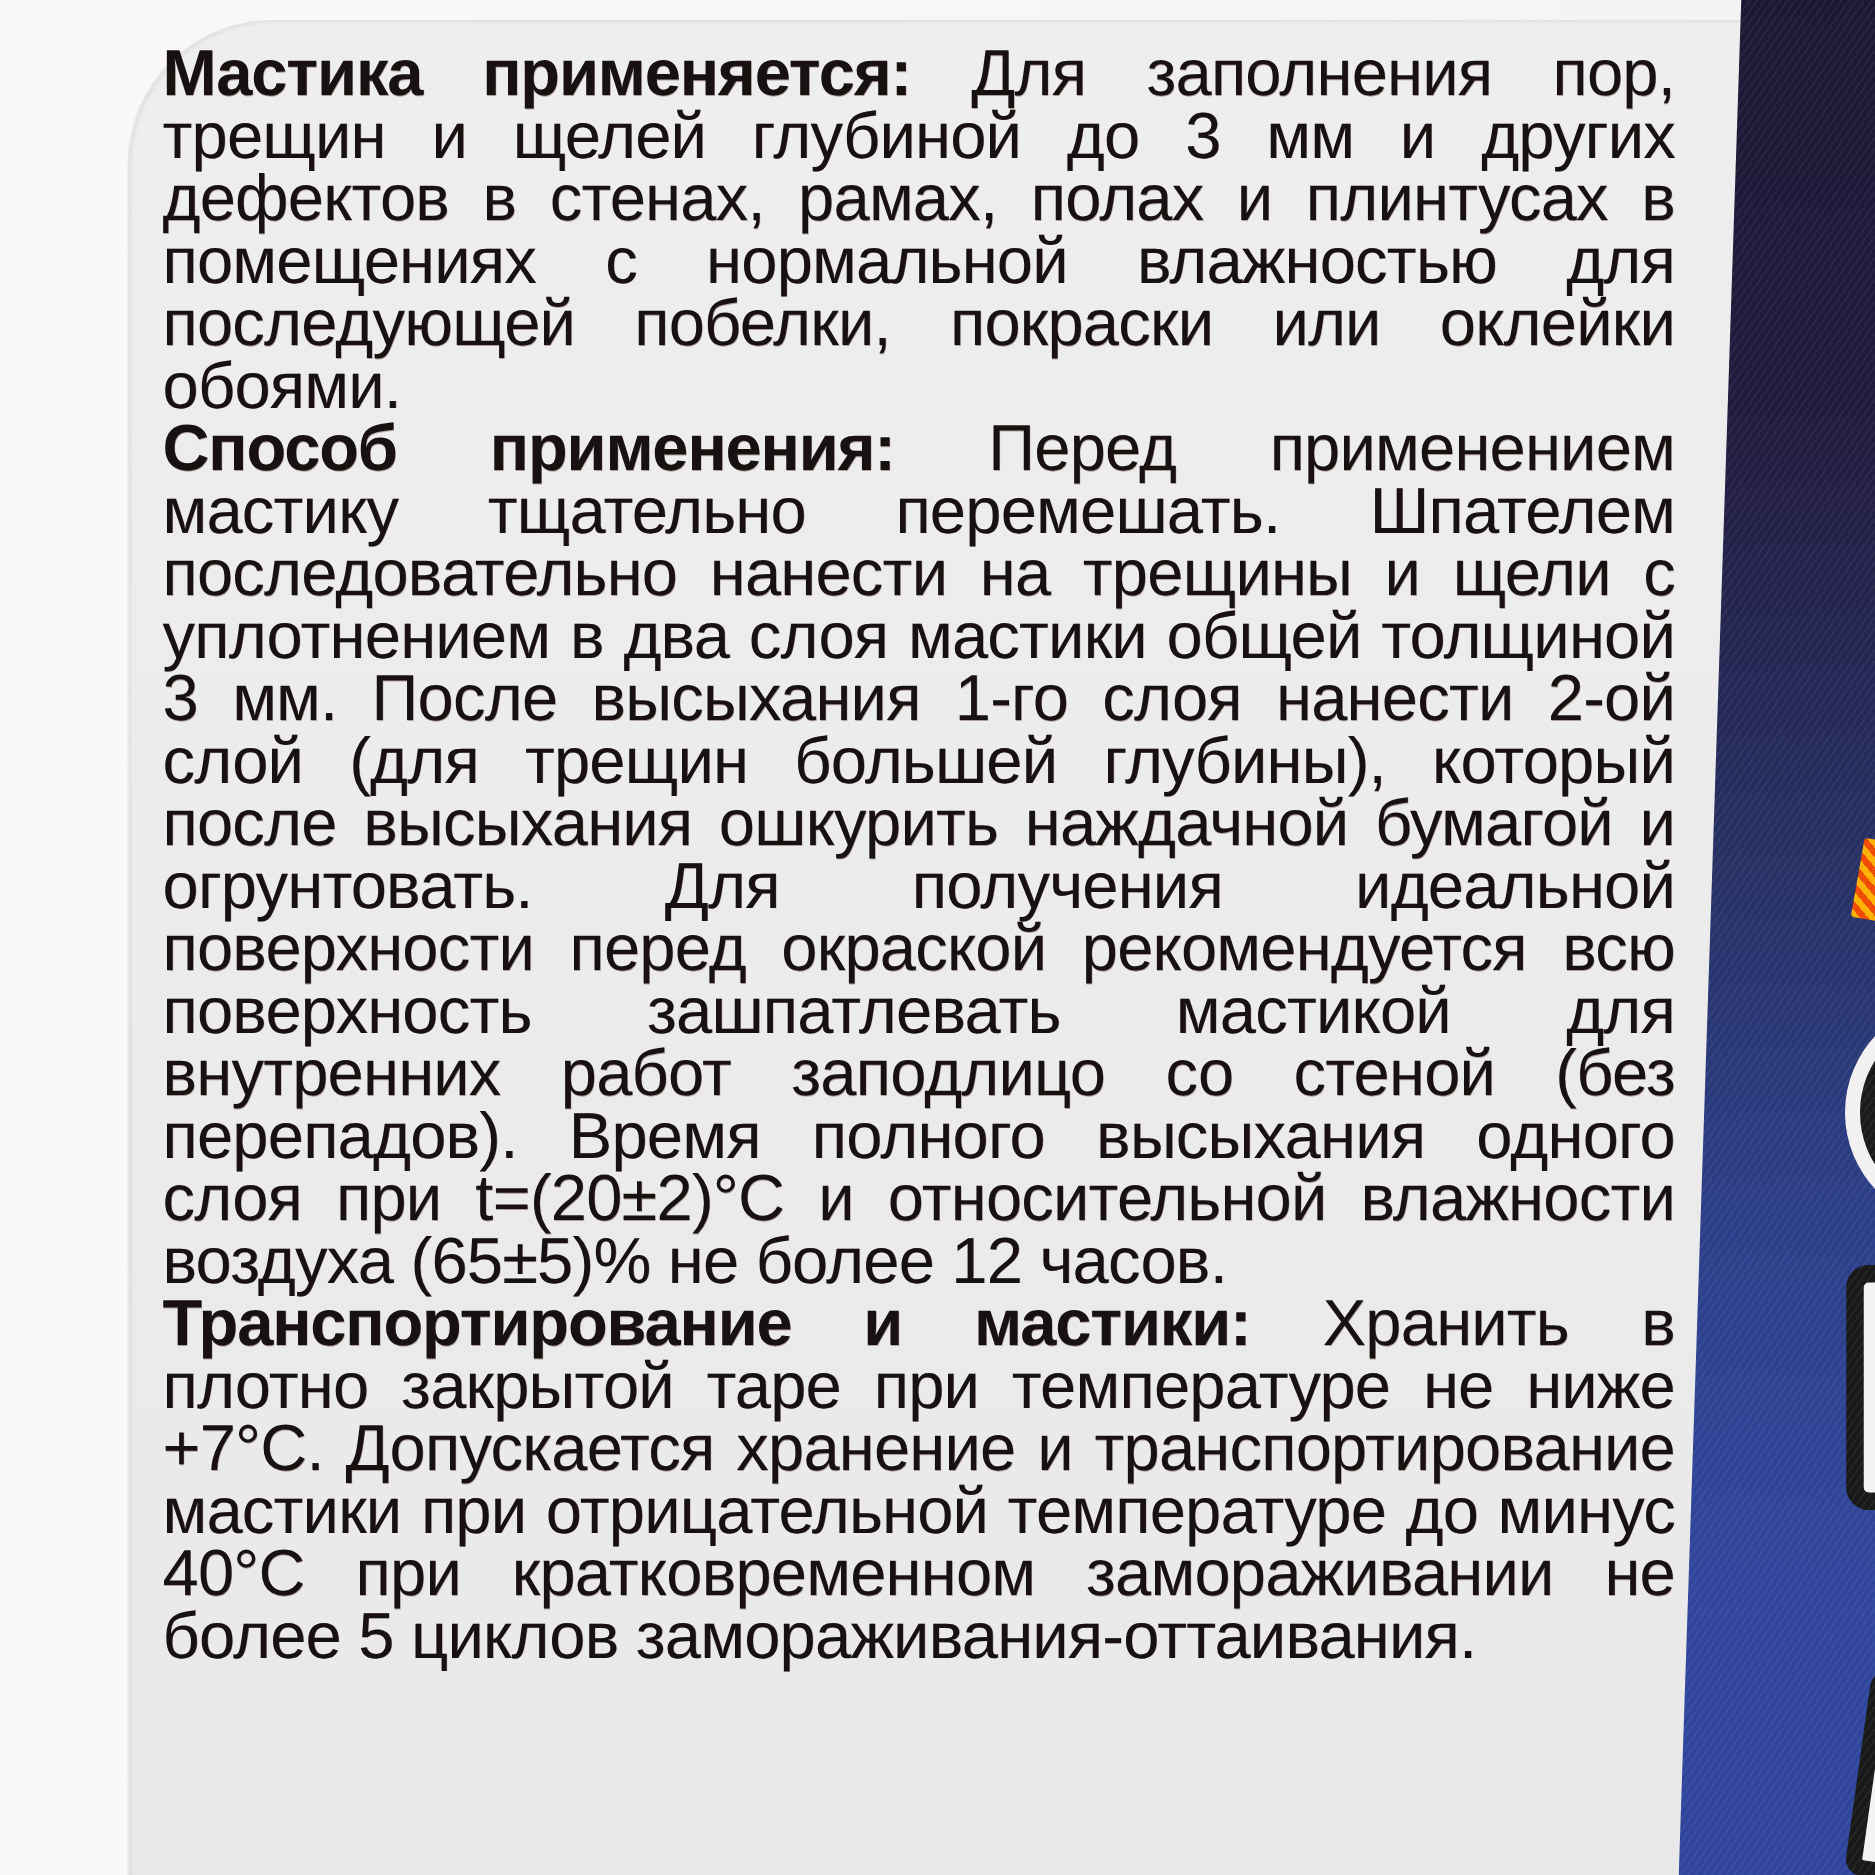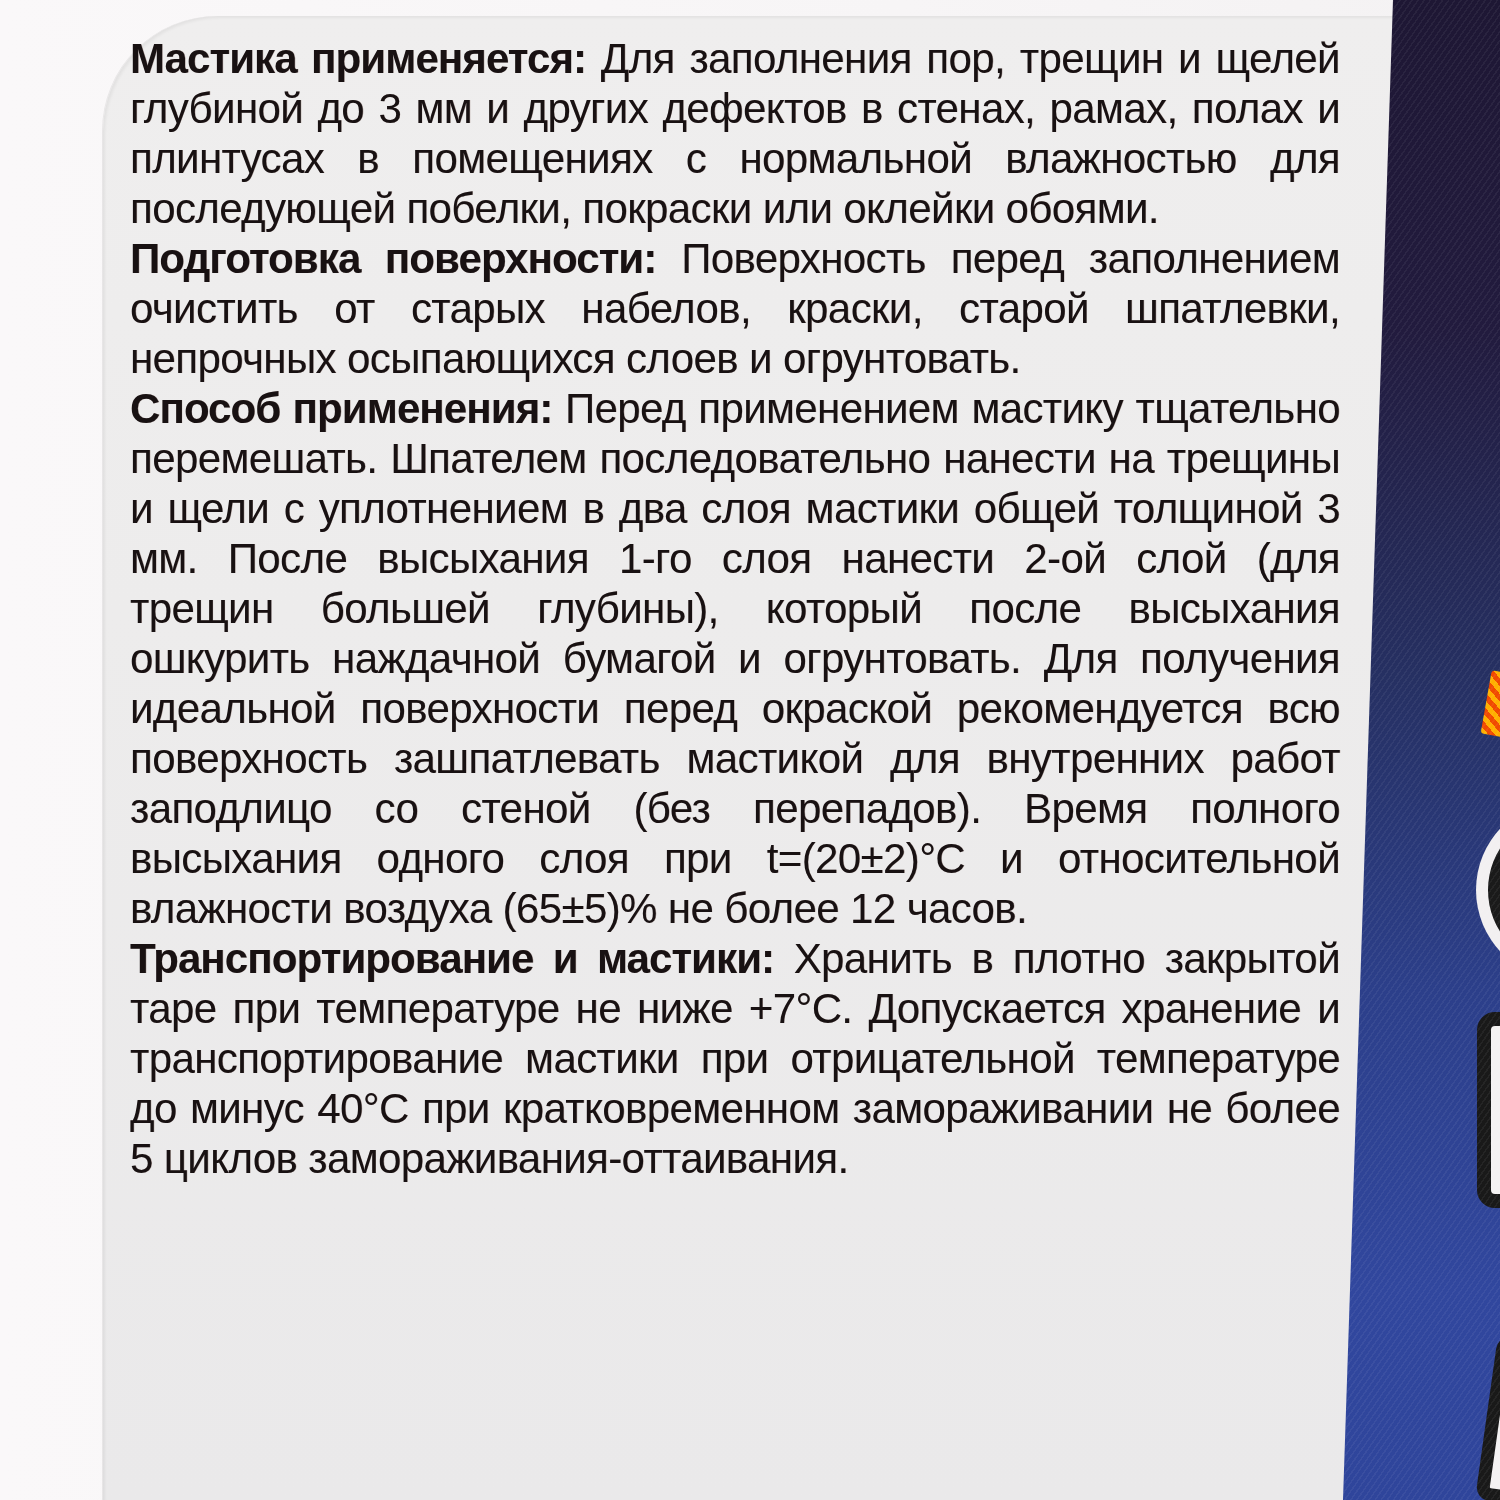--- a/index.html
+++ b/index.html
@@ -40,21 +40,21 @@
     border:14px solid #191919;border-radius:18px;background:#f4f2f3;
   }
   .panel-window2{
     position:absolute;left:148px;top:1342px;width:90px;height:140px;
     border:13px solid #191919;border-radius:14px;background:#f4f2f3;
     transform:rotate(8deg);
   }
   
   .text{
     position:absolute;left:130px;top:34px;width:1210px;
-    color:#181112;font-size:42px;line-height:50px;letter-spacing:-0.6px;
+    color:#181112;font-size:52px;line-height:50px;letter-spacing:-0.6px;
     text-align:justify;
     text-shadow:0.4px 0.4px 0 rgba(60,20,10,0.35);
   }
   .text p{margin:0;}
   .text b{font-weight:700;letter-spacing:-0.9px;}
 </style>
 </head>
 <body>
 
 <div class="photo">
@@ -63,18 +63,17 @@
 
   <div class="band">
     <div class="orange-sliver"></div>
     <div class="ring"></div>
     <div class="panel-window"></div>
     <div class="panel-window2"></div>
   </div>
 
   <div class="text">
     <p><b>Мастика применяется:</b> <span>Для заполнения пор, трещин и щелей глубиной до 3 мм и других дефектов в стенах, рамах, полах и плинтусах в помещениях с нормальной влажностью для последующей побелки, покраски или оклейки обоями.</span></p>
-    <p><b>Подготовка поверхности:</b> <span>Поверхность перед заполнением очистить от старых набелов, краски, старой шпатлевки, непрочных осыпающихся слоев и огрунтовать.</span></p>
     <p><b>Способ применения:</b> <span>Перед применением мастику тщательно перемешать. Шпателем последовательно нанести на трещины и щели с уплотнением в два слоя мастики общей толщиной 3 мм. После высыхания 1-го слоя нанести 2-ой слой (для трещин большей глубины), который после высыхания ошкурить наждачной бумагой и огрунтовать. Для получения идеальной поверхности перед окраской рекомендуется всю поверхность зашпатлевать мастикой для внутренних работ заподлицо со стеной (без перепадов). Время полного высыхания одного слоя при t=(20±2)°С и относительной влажности воздуха (65±5)% не более 12 часов.</span></p>
     <p><b>Транспортирование и мастики:</b> <span>Хранить в плотно закрытой таре при температуре не ниже +7°С. Допускается хранение и транспортирование мастики при отрицательной температуре до минус 40°С при кратковременном замораживании не более 5 циклов замораживания-оттаивания.</span></p>
   </div>
 
 </div>
 
 </body></html>

